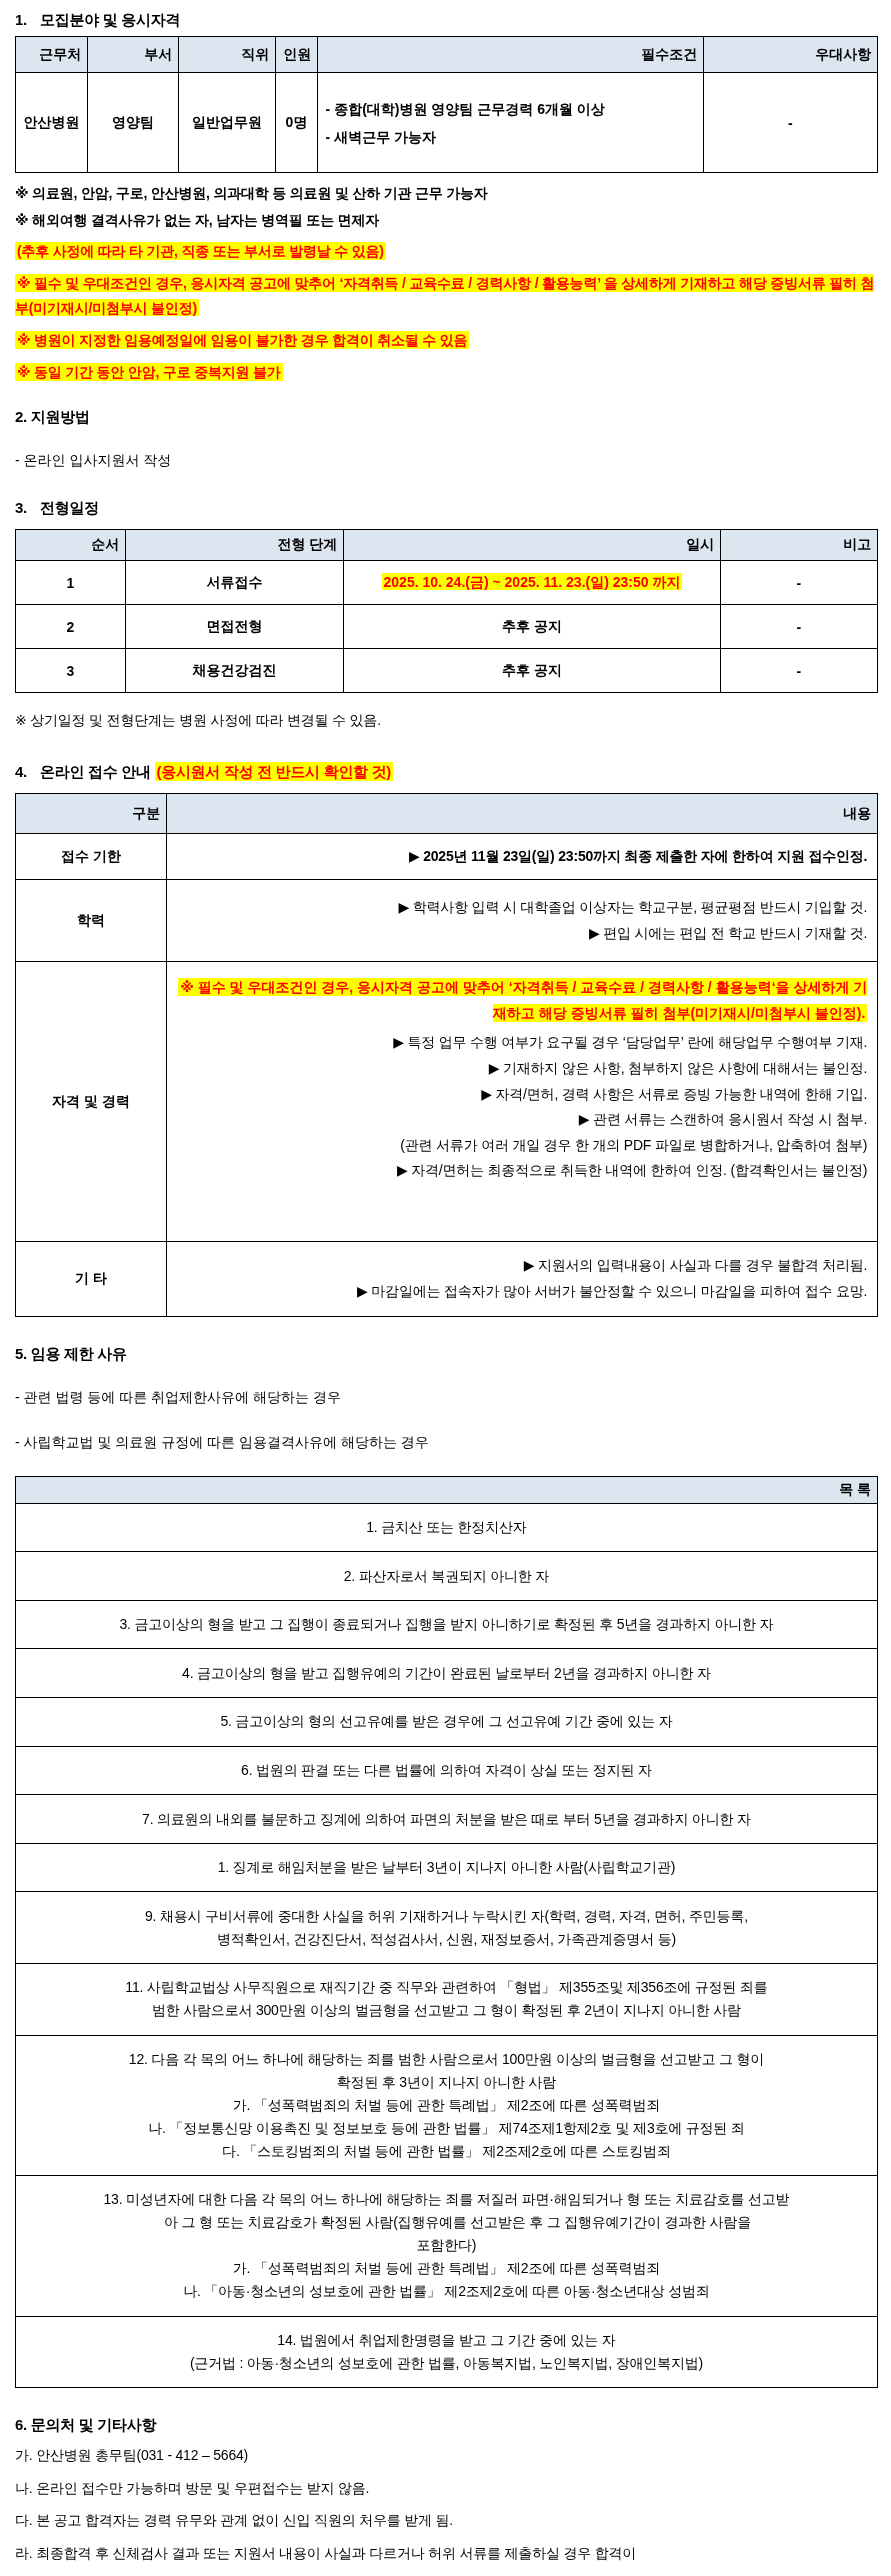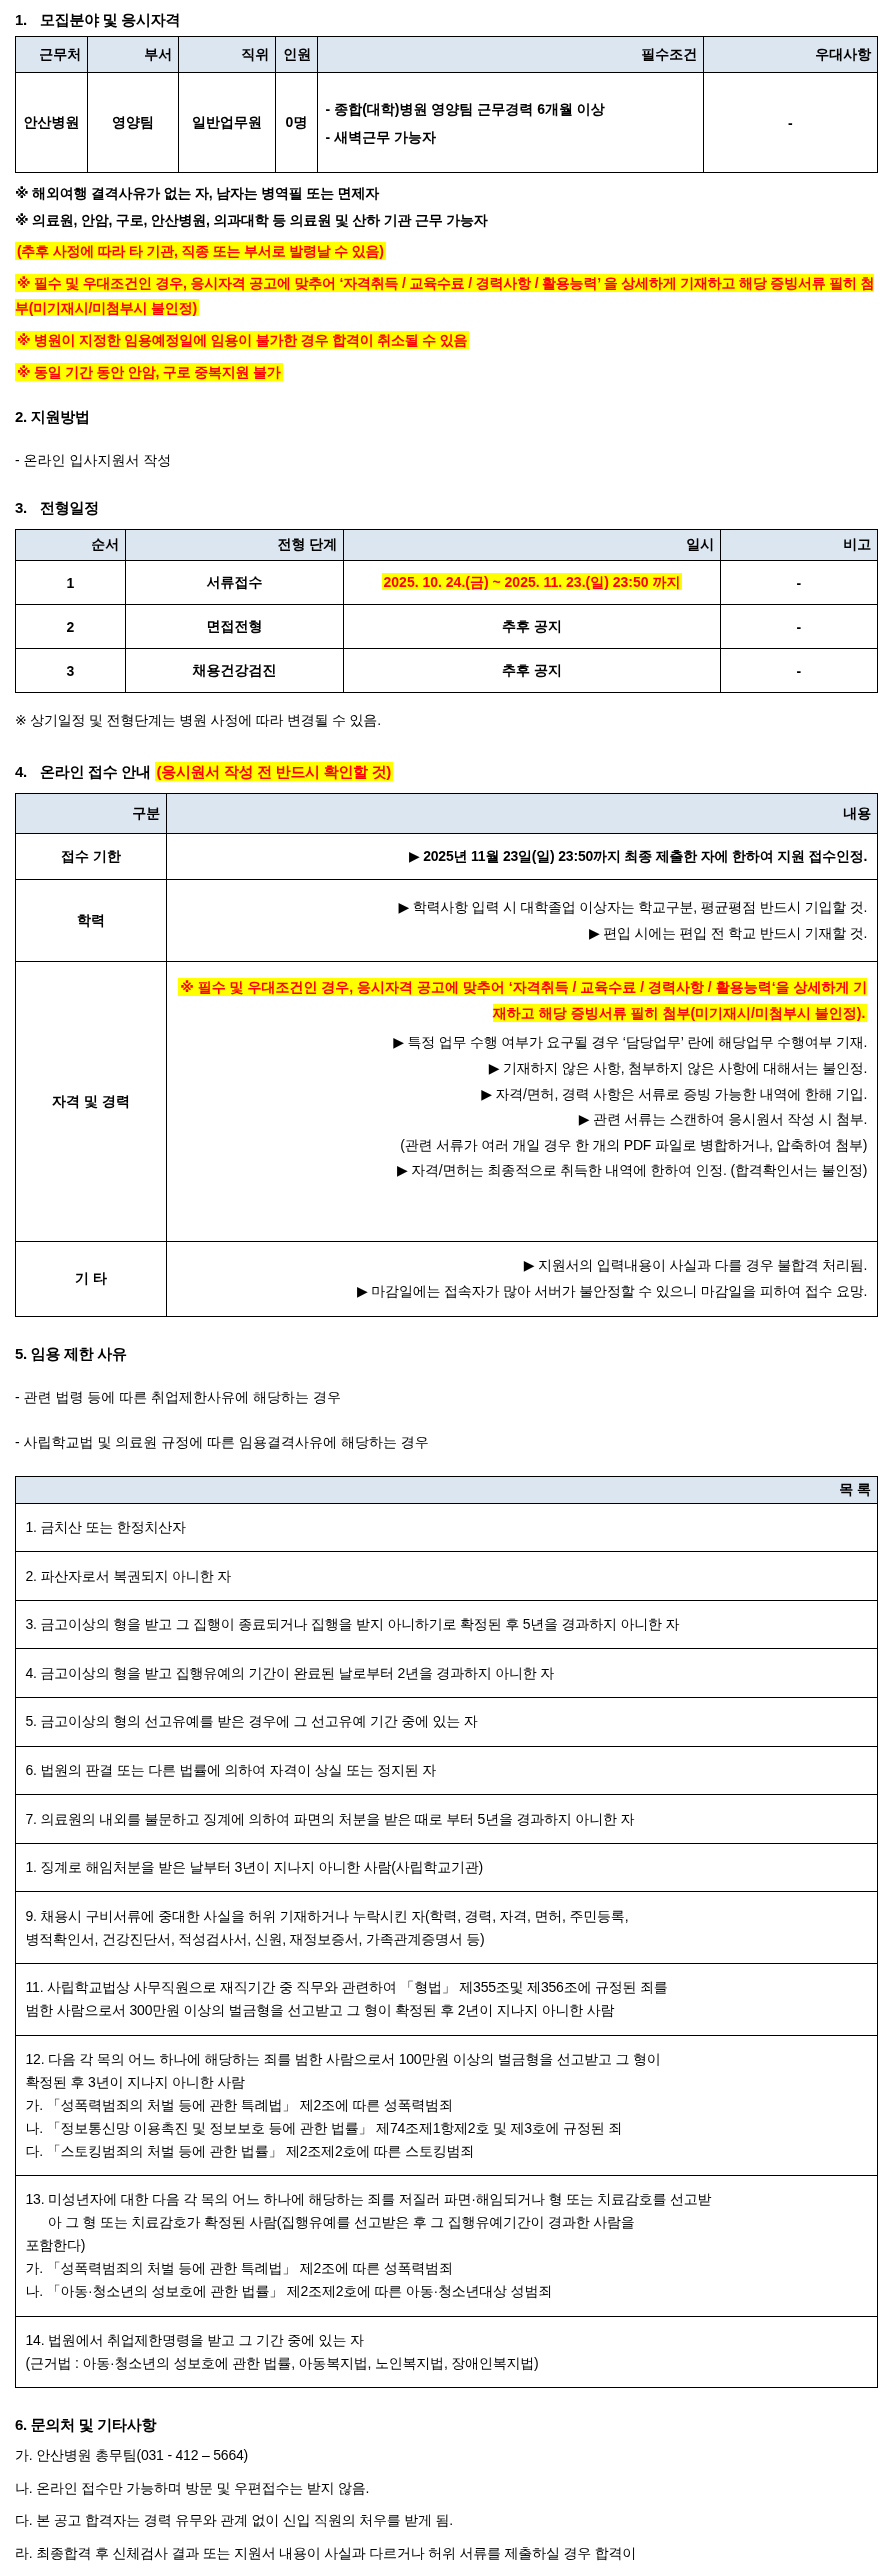--- a/index.html
+++ b/index.html
@@ -44,21 +44,21 @@
   .t3 td.label { text-align: center; font-weight: 700; }
   .t3 td.content { text-align: right; padding: 9.5px 9.5px; }
   .t3 .item { line-height: 25.6px; letter-spacing: -0.2px; }
   .t3 .item.bold { font-weight: 700; }
   .t3 .hl-par { line-height: 25.6px; margin-bottom: 3.8px; }
 
   .s5 { margin-top: 28px; }
   .s5 .sec-title { margin-bottom: 3.8px; }
   .t4 { margin-top: 9.5px; }
   .t4 thead th { height: 26px; }
-  .t4 td { padding: 12.3px 9.5px; }
+  .t4 td { padding: 12.3px 9.5px; text-align: center; }
   .t4 .line { line-height: 23px; white-space: pre-wrap; letter-spacing: -0.2px; }
 
   .s6 { margin-top: 28px; }
   .s6 .line { line-height: 28px; margin: 4.7px 0; letter-spacing: -0.2px; }
 </style>
 </head>
 <body>
 
 <div class="doc">
 
@@ -93,22 +93,22 @@
           <td>0명</td>
           <td class="req">
             <div>- 종합(대학)병원 영양팀 근무경력 6개월 이상</div>
             <div>- 새벽근무 가능자</div>
           </td>
           <td>-</td>
         </tr>
       </tbody>
     </table>
     <div class="notes">
+      <div class="note-line">※ 의료원, 안암, 구로, 안산병원, 의과대학 등 의료원 및 산하 기관 근무 가능자</div>
       <div class="note-line">※ 해외여행 결격사유가 없는 자, 남자는 병역필 또는 면제자</div>
-      <div class="note-line">※ 의료원, 안암, 구로, 안산병원, 의과대학 등 의료원 및 산하 기관 근무 가능자</div>
       <div class="hl-line"><span class="hl">(추후 사정에 따라 타 기관, 직종 또는 부서로 발령날 수 있음)</span></div>
       <div class="hl-line"><span class="hl">※ 필수 및 우대조건인 경우, 응시자격 공고에 맞추어 ‘자격취득 / 교육수료 / 경력사항 / 활용능력’ 을 상세하게 기재하고 해당 증빙서류 필히 첨부(미기재시/미첨부시 불인정)</span></div>
       <div class="hl-line"><span class="hl">※ 병원이 지정한 임용예정일에 임용이 불가한 경우 합격이 취소될 수 있음</span></div>
       <div class="hl-line"><span class="hl">※ 동일 기간 동안 안암, 구로 중복지원 불가</span></div>
     </div>
   </div>
 
   <div class="sec s2">
     <h2 class="sec-title">2. 지원방법</h2>
     <div class="plain-line">- 온라인 입사지원서 작성</div>

